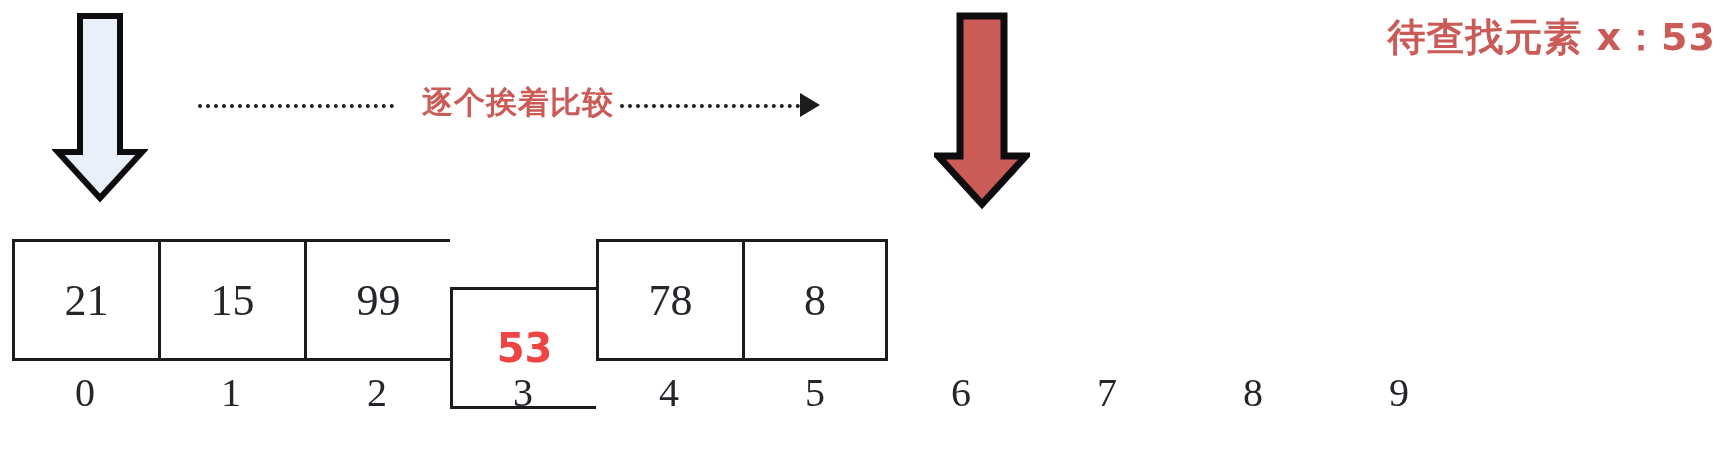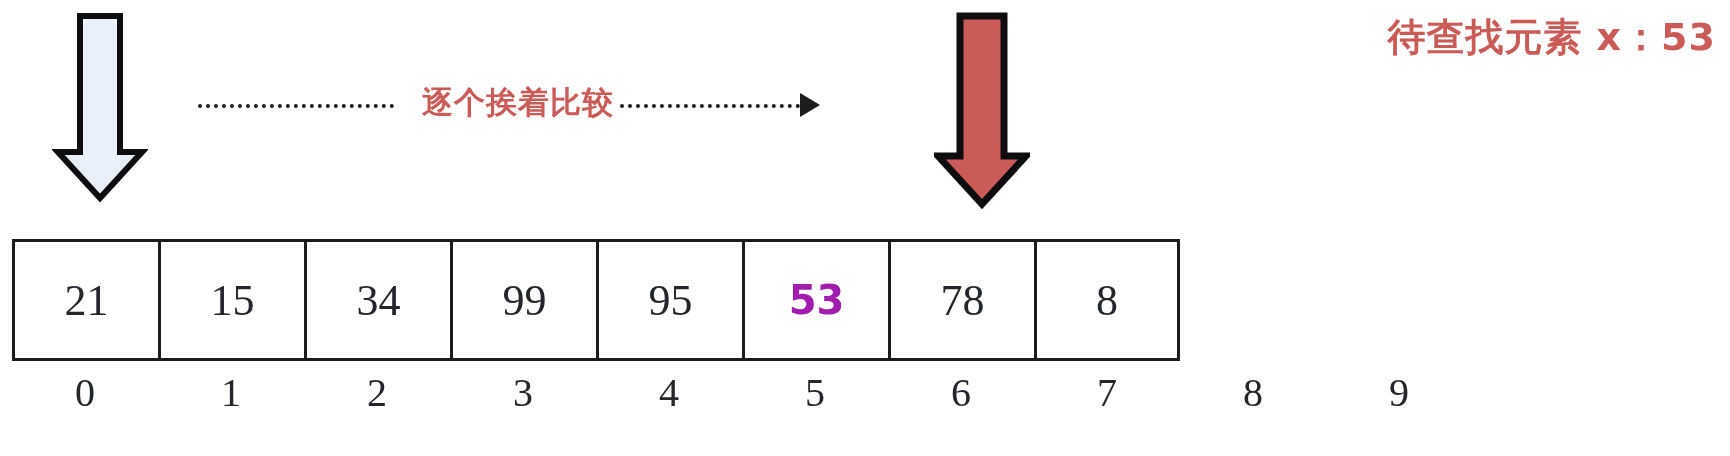--- a/index.html
+++ b/index.html
@@ -97,24 +97,25 @@
     display: flex;
     align-items: center;
     justify-content: center;
     font-size: 44px;
     color: #23262b;
     background: #ffffff;
     text-align: center;
   }
   .cell:last-child { border-right-width: 3px; }
   .cell.highlight {
-    color: #a21caf;
+    color: #ef4444;
     font-family: "DejaVu Sans", "Liberation Sans", sans-serif;
     font-weight: bold;
     font-size: 40px;
+    margin-top: 48px;
   }
 
   
   .indices {
     position: absolute;
     left: 12px;
     top: 369px;
     display: flex;
   }
   .index-label {
@@ -146,23 +147,21 @@
   <div class="compare-row">
     <div class="dots dots-left"></div>
     <div class="compare-label">逐个挨着比较</div>
     <div class="dots dots-right"></div>
     <div class="dot-arrowhead"></div>
   </div>
 
   <div class="array">
     <div class="cell">21</div>
     <div class="cell">15</div>
-    <div class="cell">34</div>
     <div class="cell">99</div>
-    <div class="cell">95</div>
     <div class="cell highlight">53</div>
     <div class="cell">78</div>
     <div class="cell">8</div>
   </div>
 
   <div class="indices">
     <div class="index-label">0</div>
     <div class="index-label">1</div>
     <div class="index-label">2</div>
     <div class="index-label">3</div>

